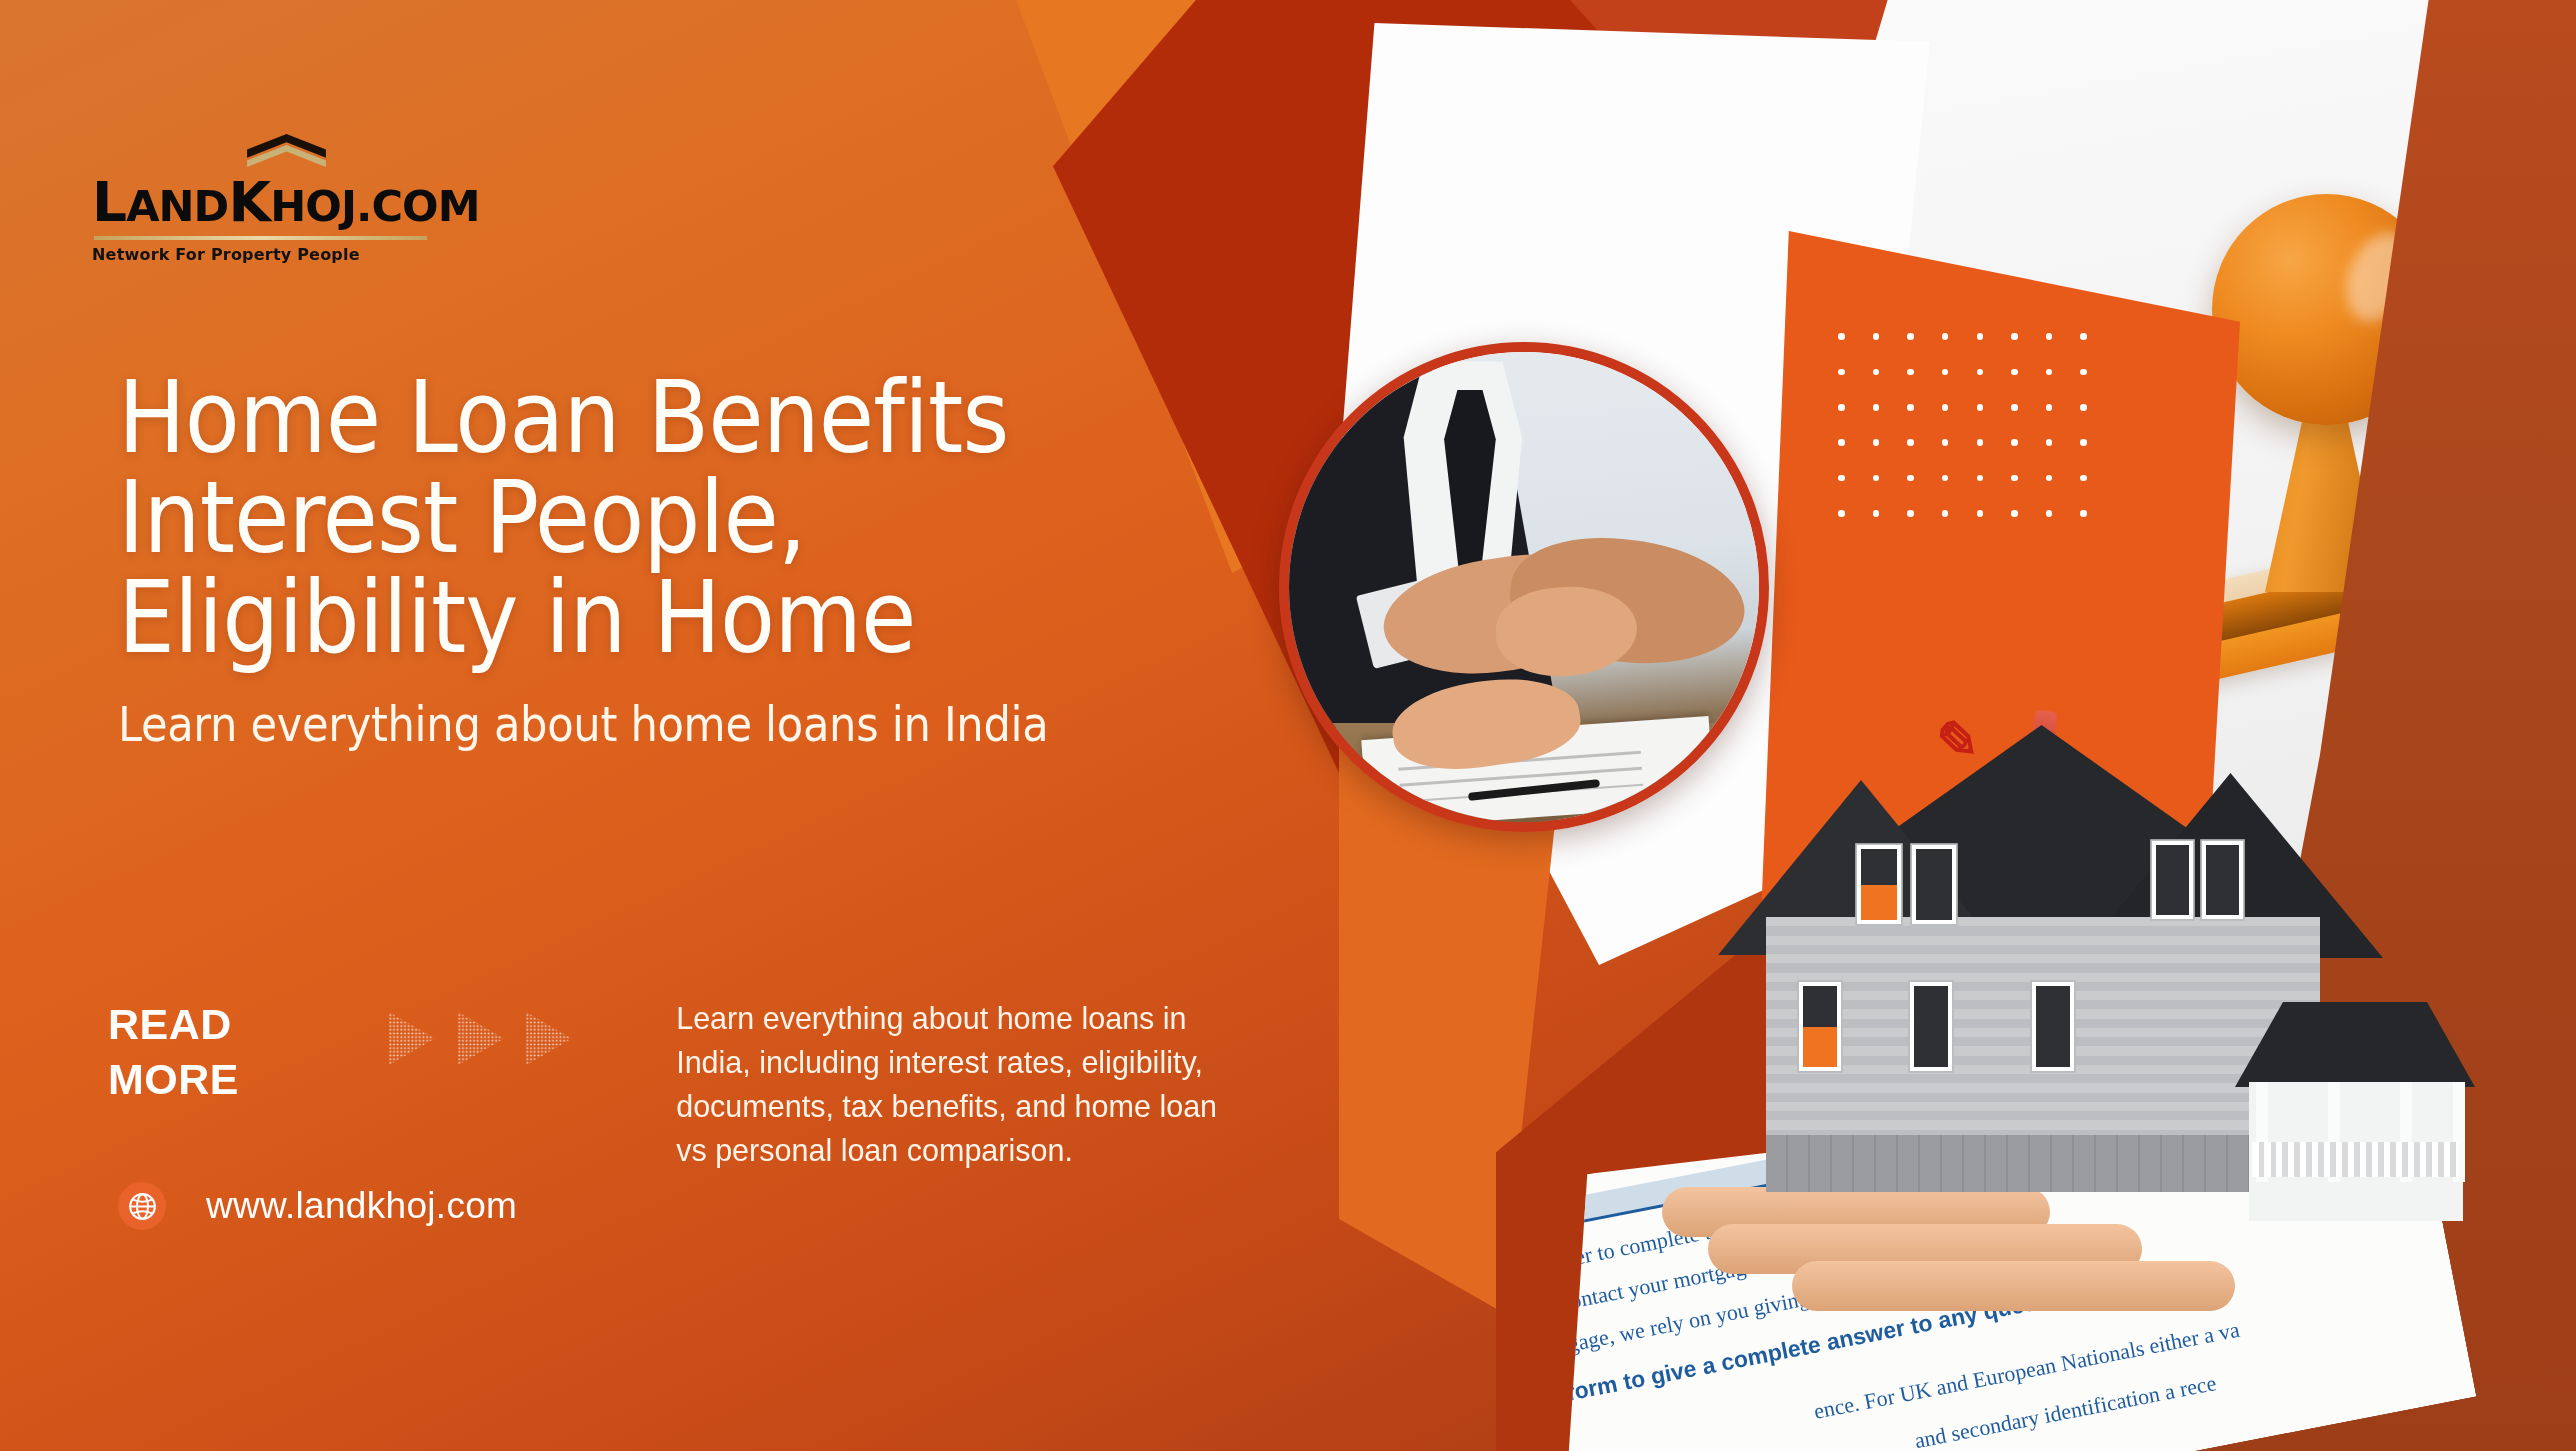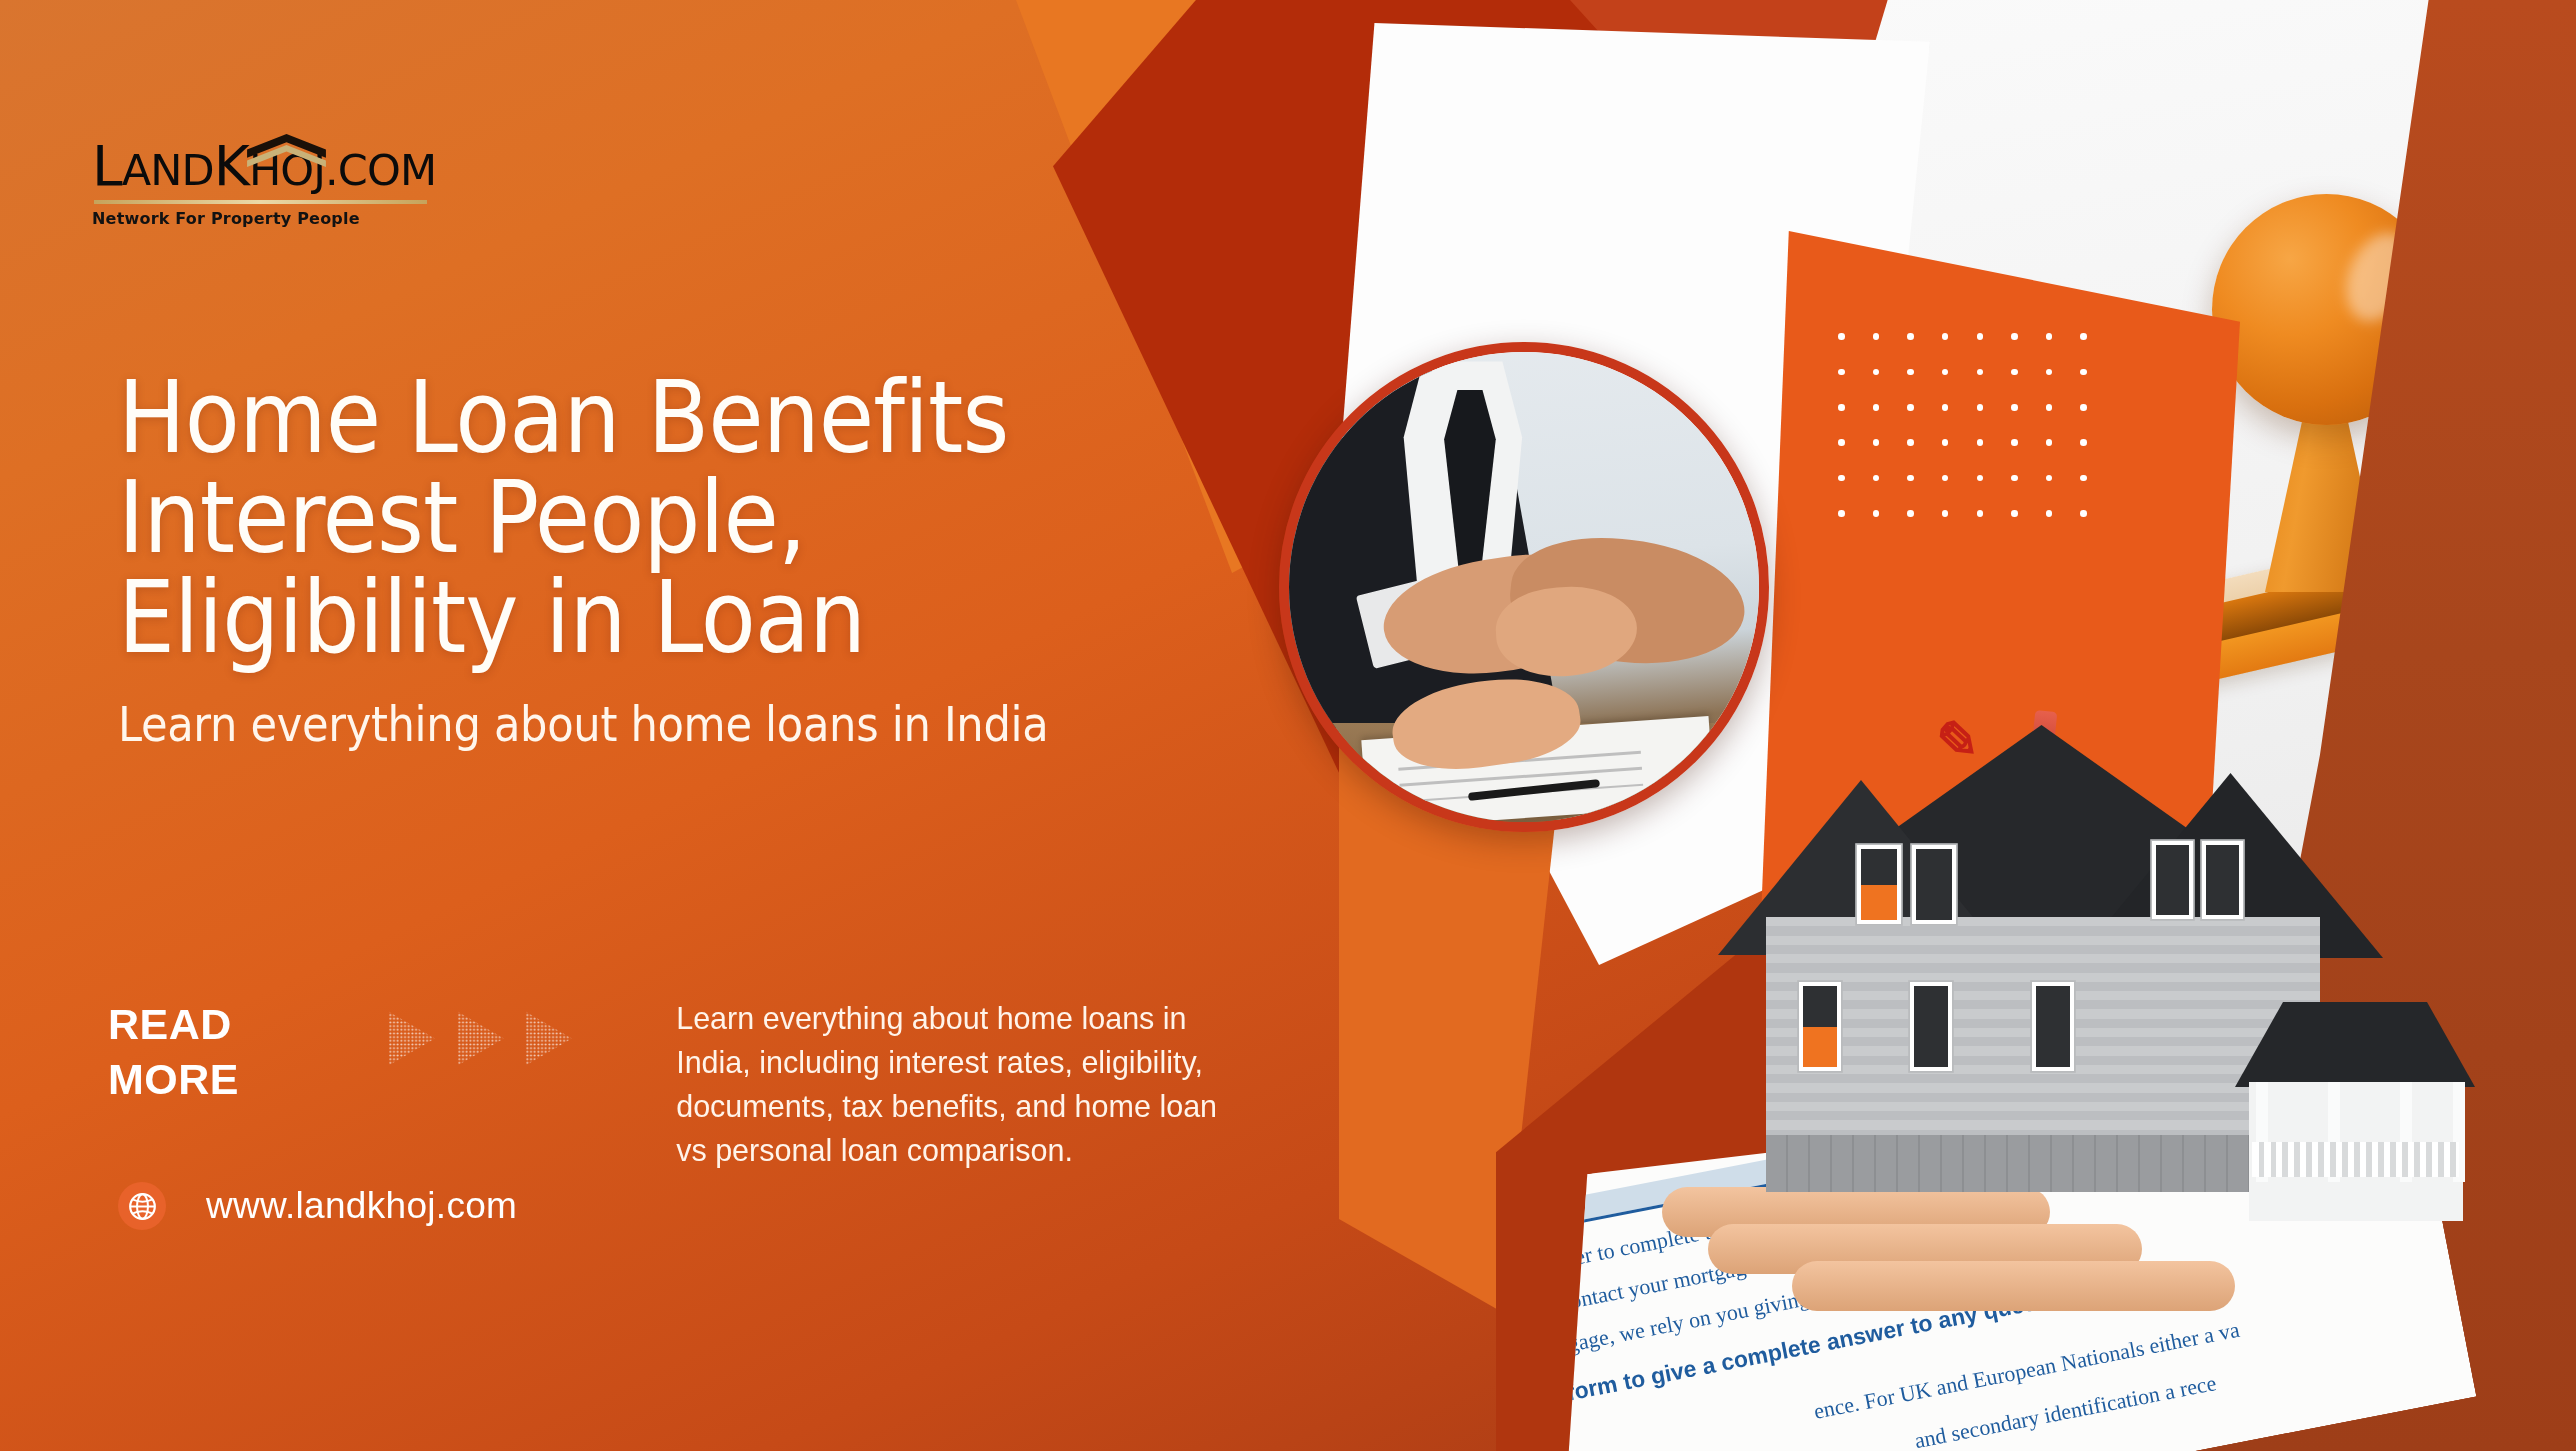--- a/index.html
+++ b/index.html
@@ -62,22 +62,22 @@
   }
 
   
   .dot-grid { position:absolute; top:319px; left:1824px; width:277px; height:212px; display:grid;
     grid-template-columns:repeat(8,1fr); grid-template-rows:repeat(6,1fr); }
   .dot-grid i { width:6.5px; height:6.5px; border-radius:50%; background:#fff; align-self:center; justify-self:center; display:block; }
 
   
   .logo { position:absolute; top:139px; left:92px; width:443px; }
   .logo-roof { position:absolute; top:-5.5px; left:155px; width:79px; height:33px; }
-  .logo-word { font-family:"DejaVu Sans", sans-serif; font-weight:400; color:#0B0B0B;
-    font-size:55px; letter-spacing:-0.9px; line-height:1; display:block; }
+  .logo-word { font-family:"DejaVu Sans", sans-serif; font-weight:700; color:#0B0B0B;
+    font-size:55px; letter-spacing:-0.9px; line-height:1; display:block;margin-top:36px; }
   .logo-word .cap { font-size:55px; }
   .logo-word .sc  { font-size:43px; }
   .logo-rule { width:333px; height:4.6px; background:linear-gradient(90deg,#C6A35B,#EBD9A8,#C6A35B); margin:5.5px 0 4.6px 1.8px; }
   .logo-tag { font-family:"DejaVu Sans", sans-serif; font-weight:700; color:#121212; font-size:16px; letter-spacing:0.2px; }
 
   
   .copy { position:absolute; top:368px; left:118px; width:1219px; }
   .headline { color:#FFFDF8; font-size:100px; line-height:1.00; font-weight:400;
     font-family:"DejaVu Sans Condensed","Liberation Sans", sans-serif;
     letter-spacing:-0.9px; text-shadow:0 1.8px 9.2px rgba(90,25,0,0.22); }
@@ -349,21 +349,21 @@
     </svg>
     <span class="logo-word"><span class="cap">L</span><span class="sc">AND</span><span class="cap">K</span><span class="sc">HOJ.COM</span></span>
     <div class="logo-rule"></div>
     <div class="logo-tag">Network For Property People</div>
   </div>
 
   <div class="copy">
     <div class="headline">
       <span>Home Loan Benefits</span>
       <span>Interest People,</span>
-      <span>Eligibility in Loan</span>
+      <span>Eligibility in Home</span>
     </div>
     <div class="subhead">Learn everything about home loans in India</div>
   </div>
 
   <div class="cta-row">
     <div class="readmore">
       <div>READ</div>
       <div>MORE</div>
     </div>
     <div class="arrows">

